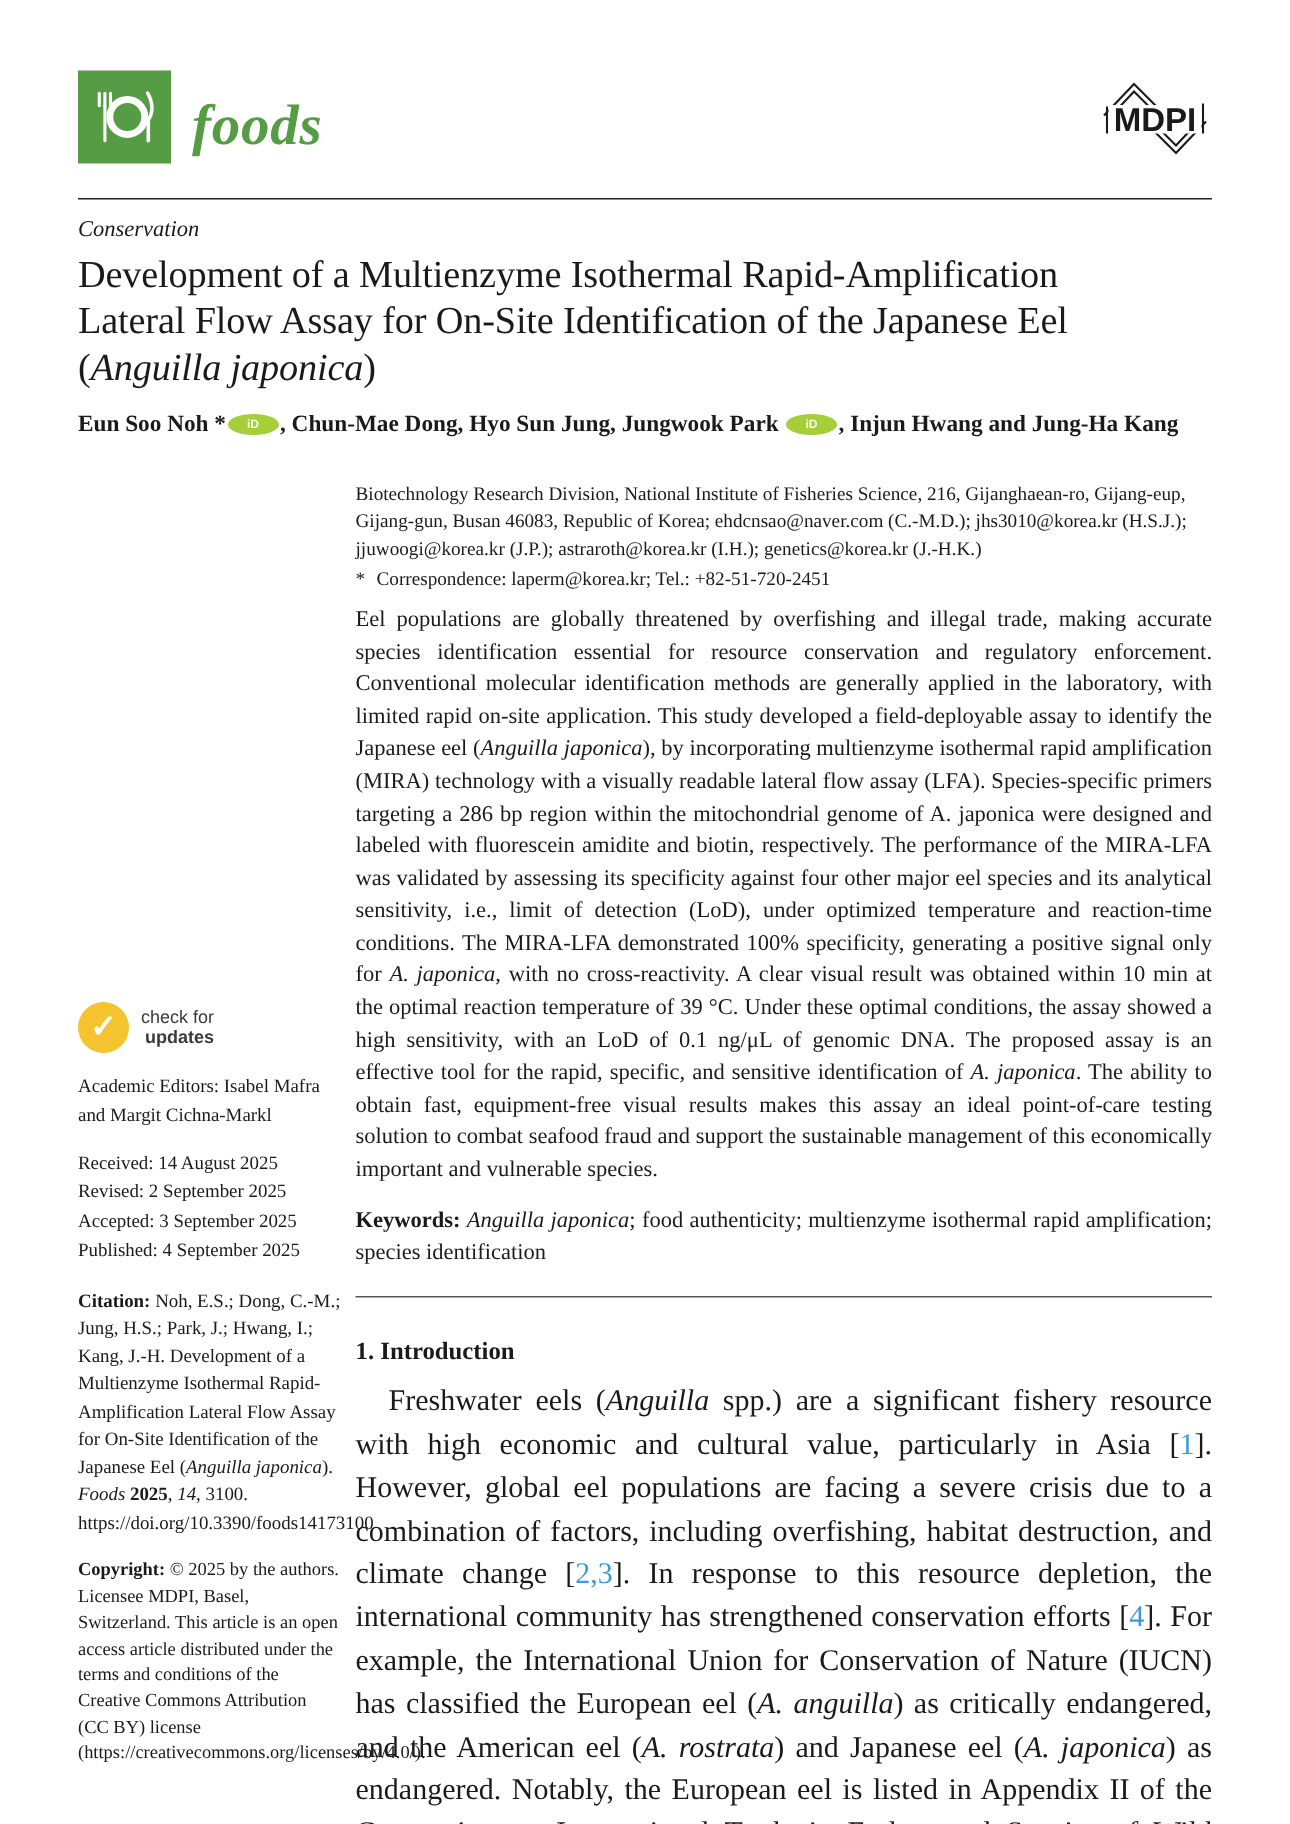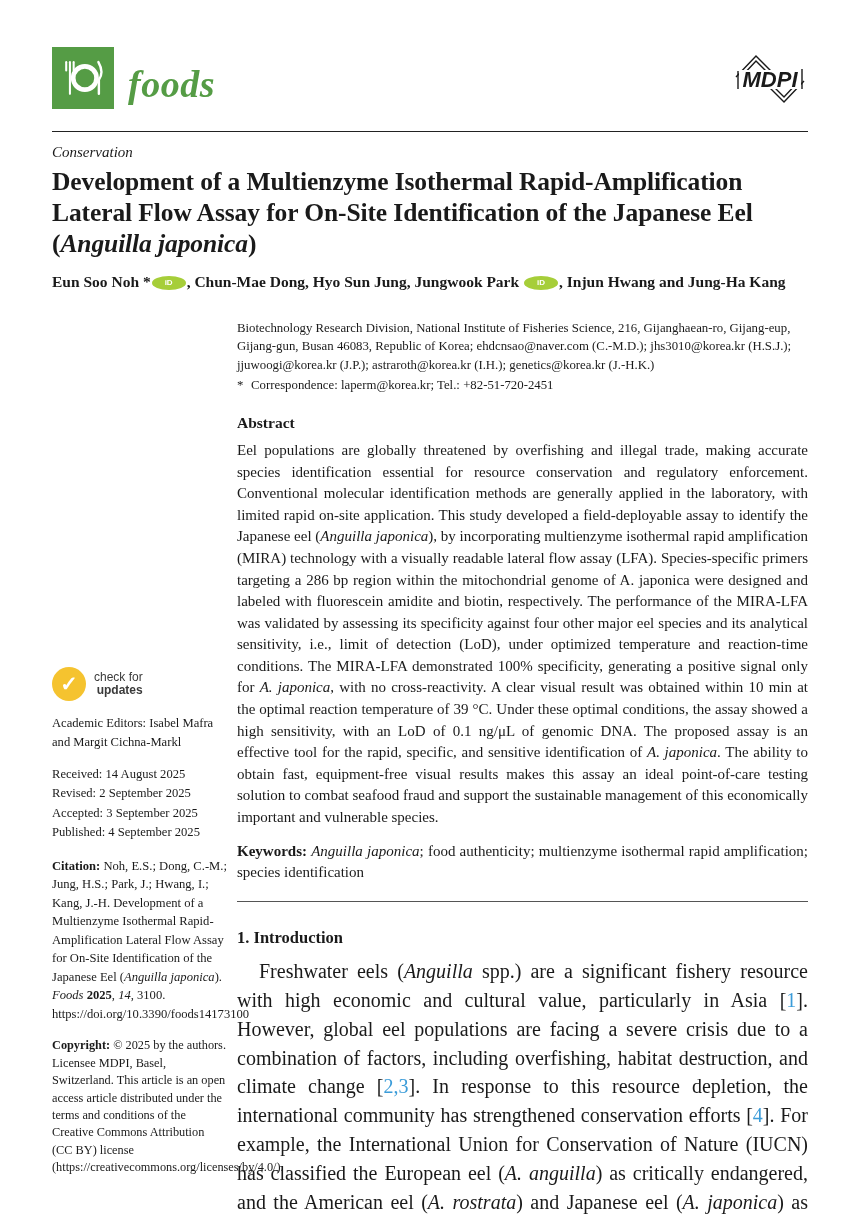--- a/index.html
+++ b/index.html
@@ -8,24 +8,24 @@
   .page {
     width:860px; height:1216px; margin:1px auto; background:#fff;
     position:relative; padding:0 52px; overflow:hidden;
   }
   
   .header { padding-top:46px; display:flex; justify-content:space-between; align-items:flex-start; }
   .journal-logo { display:flex; align-items:flex-end; gap:14px; cursor:pointer; }
   .logo-box { width:62px; height:62px; background:var(--green); display:flex; align-items:center; justify-content:center; }
   .logo-box svg { width:56px; height:56px; }
   .journal-name { font-style:italic; font-weight:bold; font-size:38px; color:var(--green); line-height:1; padding-bottom:6px; letter-spacing:.5px; }
-  .mdpi-logo { margin-top:4px; cursor:pointer;font-style:italic; }
+  .mdpi-logo { margin-top:4px; cursor:pointer; }
   .rule { border:none; border-top:1.4px solid #222; margin-top:20px; }
   .article-type { font-style:italic; font-size:15px; margin-top:12px; }
-  .title { font-size:25.5px; font-weight:bold; line-height:1.22; margin-top:5px; letter-spacing:-0.1px; }
+  .title { font-size:25.5px; font-weight:normal; line-height:1.22; margin-top:5px; letter-spacing:-0.1px; }
   .authors { font-size:15.5px; font-weight:bold; margin-top:14px; }
   .orcid { display:inline-flex; align-items:center; justify-content:center; width:34px; height:14px; border-radius:50%;
     background:var(--orcid); color:#fff; font-family:"Liberation Sans", sans-serif; font-size:8px; font-weight:bold;
     font-style:normal; vertical-align:2px; margin:0 1px; cursor:pointer; }
   
   .columns { display:flex; margin-top:20px; gap:10px; }
   .sidebar { width:175px; flex:none; padding-top:356px; font-size:12.6px; line-height:1.52; }
   .main { flex:1; padding-top:8px; }
   
   .badge { display:flex; align-items:center; gap:8px; cursor:pointer; width:118px; }
@@ -122,21 +122,20 @@
       <div class="citation-block"><span class="bd">Citation: </span><span>Noh, E.S.; Dong, C.-M.; Jung, H.S.; Park, J.; Hwang, I.; Kang, J.-H. Development of a Multienzyme Isothermal Rapid-Amplification Lateral Flow Assay for On-Site Identification of the Japanese Eel (</span><span class="it">Anguilla japonica</span><span>). </span><span class="it">Foods </span><span class="bd">2025</span><span>, </span><span class="it">14</span><span>, 3100. https://doi.org/10.3390/foods14173100</span></div>
       <div class="copyright-block"><span class="bd">Copyright: </span><span>© 2025 by the authors. Licensee MDPI, Basel, Switzerland. This article is an open access article distributed under the terms and conditions of the Creative Commons Attribution (CC BY) license (https://creativecommons.org/licenses/by/4.0/).</span></div>
     </div>
 
     <div class="main">
       <div class="affiliation">Biotechnology Research Division, National Institute of Fisheries Science, 216, Gijanghaean-ro, Gijang-eup, Gijang-gun, Busan 46083, Republic of Korea; ehdcnsao@naver.com (C.-M.D.); jhs3010@korea.kr (H.S.J.); jjuwoogi@korea.kr (J.P.); astraroth@korea.kr (I.H.); genetics@korea.kr (J.-H.K.)</div>
       <div class="correspondence">
         <span class="marker">*</span>
         <span>Correspondence: laperm@korea.kr; Tel.: +82-51-720-2451</span>
       </div>
-      <div class="abstract-heading">Abstract</div>
       <p class="abstract-text"><span>Eel populations are globally threatened by overfishing and illegal trade, making accurate species identification essential for resource conservation and regulatory enforcement. Conventional molecular identification methods are generally applied in the laboratory, with limited rapid on-site application. This study developed a field-deployable assay to identify the Japanese eel (</span><span class="it">Anguilla japonica</span><span>), by incorporating multienzyme isothermal rapid amplification (MIRA) technology with a visually readable lateral flow assay (LFA). Species-specific primers targeting a 286 bp region within the mitochondrial genome of A. japonica were designed and labeled with fluorescein amidite and biotin, respectively. The performance of the MIRA-LFA was validated by assessing its specificity against four other major eel species and its analytical sensitivity, i.e., limit of detection (LoD), under optimized temperature and reaction-time conditions. The MIRA-LFA demonstrated 100% specificity, generating a positive signal only for </span><span class="it">A. japonica</span><span>, with no cross-reactivity. A clear visual result was obtained within 10 min at the optimal reaction temperature of 39 °C. Under these optimal conditions, the assay showed a high sensitivity, with an LoD of 0.1 ng/μL of genomic DNA. The proposed assay is an effective tool for the rapid, specific, and sensitive identification of </span><span class="it">A. japonica</span><span>. The ability to obtain fast, equipment-free visual results makes this assay an ideal point-of-care testing solution to combat seafood fraud and support the sustainable management of this economically important and vulnerable species.</span></p>
       <p class="keywords"><span class="bd">Keywords: </span><span class="it">Anguilla japonica</span><span>; food authenticity; multienzyme isothermal rapid amplification; species identification</span></p>
       <hr class="main-rule">
       <div class="section-heading">1. Introduction</div>
       <p class="body-para"><span>Freshwater eels (</span><span class="it">Anguilla</span><span> spp.) are a significant fishery resource with high economic and cultural value, particularly in Asia [</span><span class="ref">1</span><span>]. However, global eel populations are facing a severe crisis due to a combination of factors, including overfishing, habitat destruction, and climate change [</span><span class="ref">2,3</span><span>]. In response to this resource depletion, the international community has strengthened conservation efforts [</span><span class="ref">4</span><span>]. For example, the International Union for Conservation of Nature (IUCN) has classified the European eel (</span><span class="it">A. anguilla</span><span>) as critically endangered, and the American eel (</span><span class="it">A. rostrata</span><span>) and Japanese eel (</span><span class="it">A. japonica</span><span>) as endangered. Notably, the European eel is listed in Appendix II of the Convention on International Trade in Endangered Species of Wild Fauna and Flora (CITES), which strictly controls its international trade [</span><span class="ref">5–7</span><span>].</span></p>
     </div>
 
   </div>
 
 

